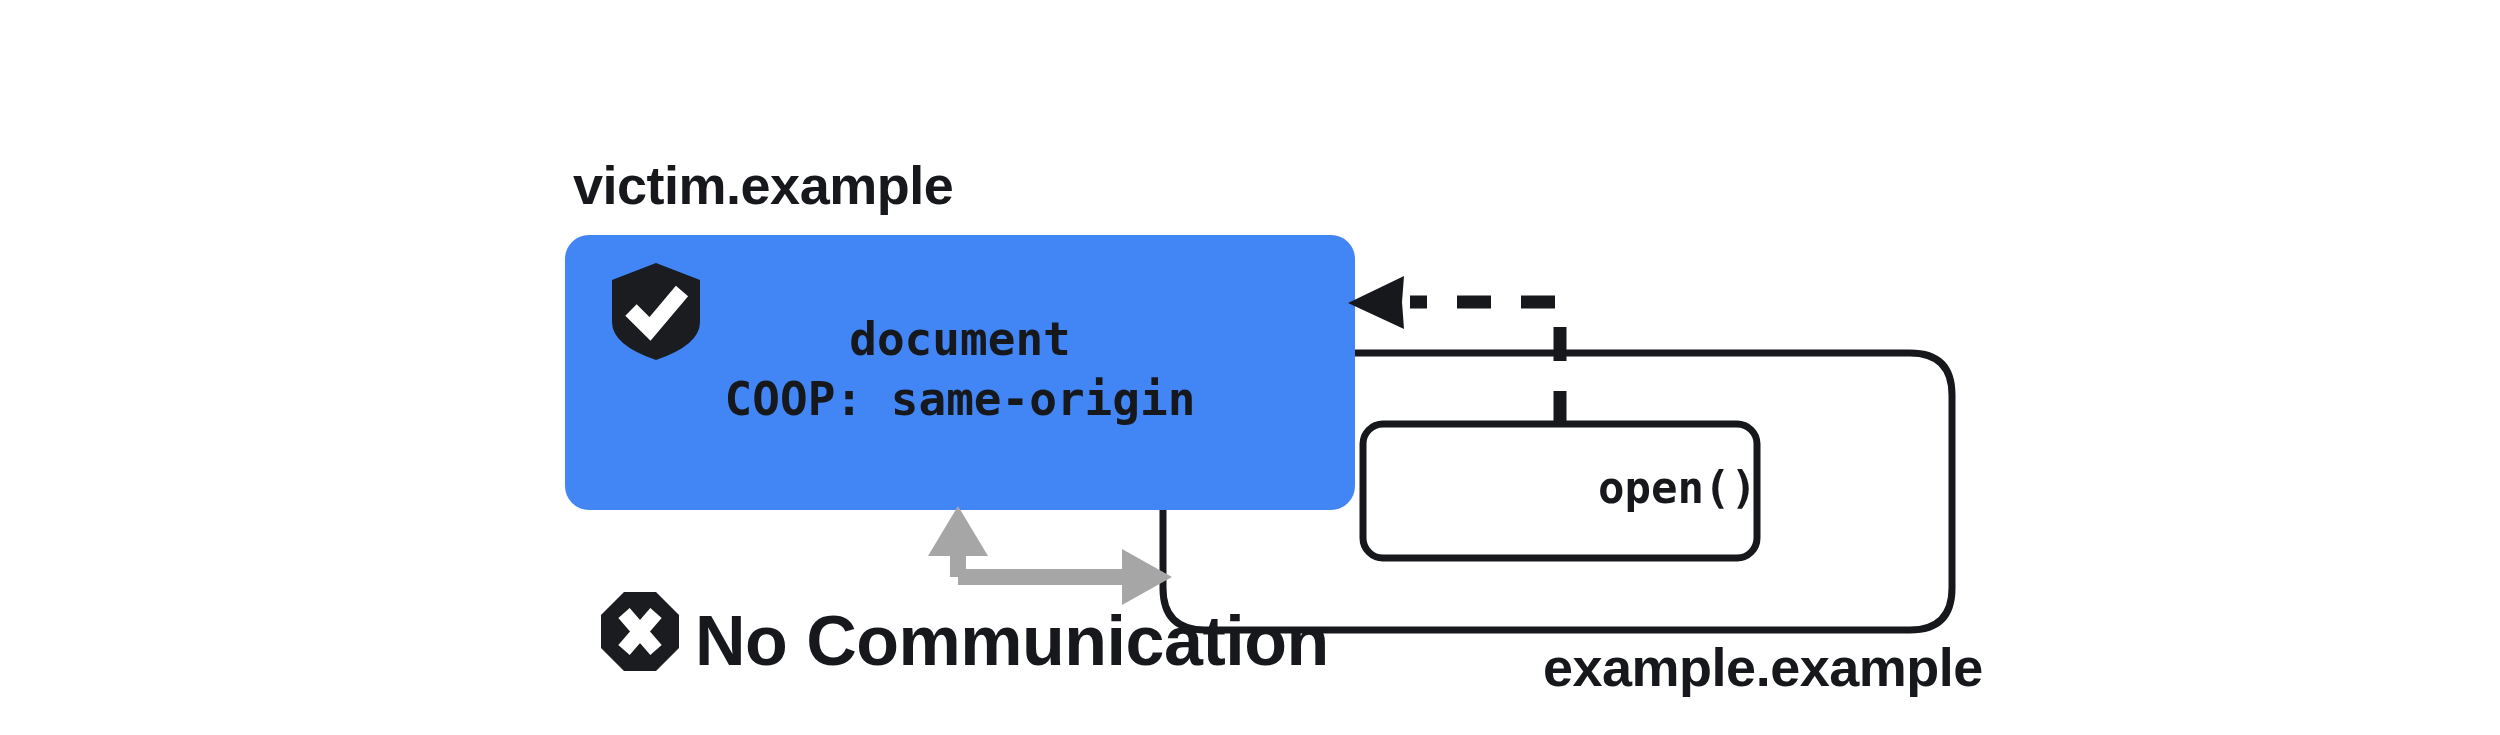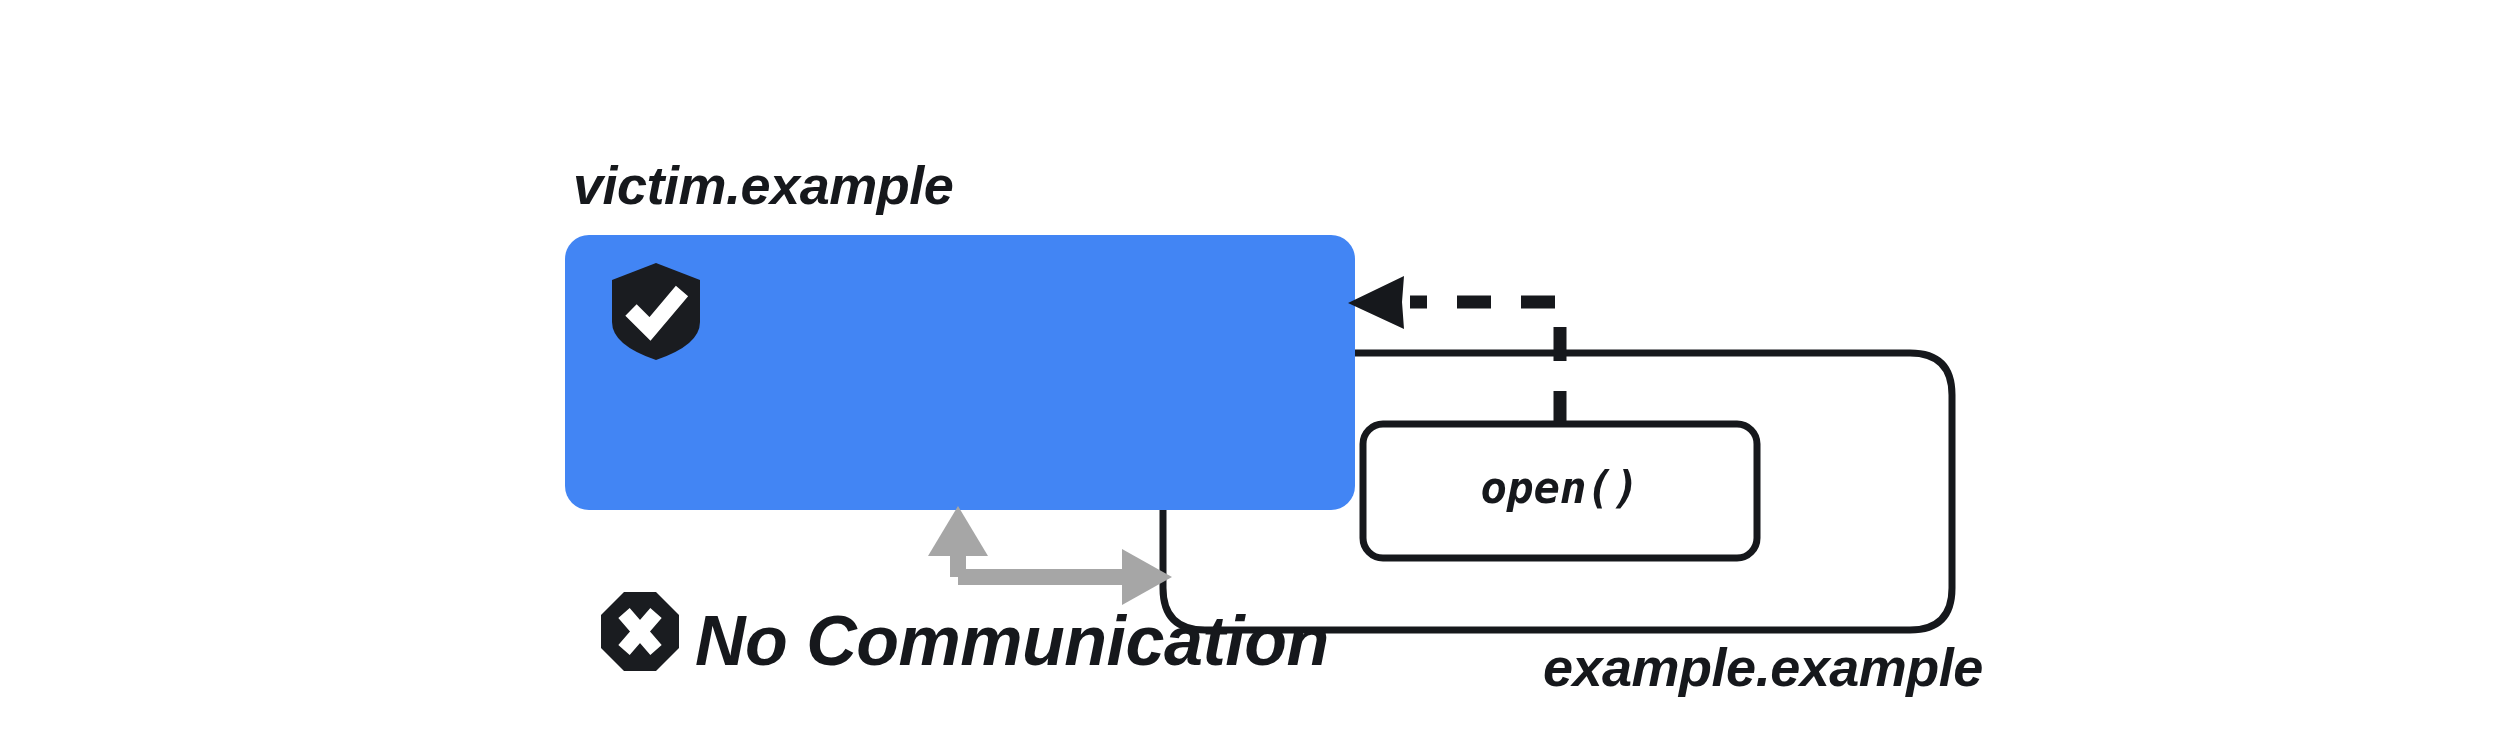--- a/index.html
+++ b/index.html
@@ -10,21 +10,20 @@
   }
   body {
     font-family: "Liberation Sans", sans-serif;
   }
   #stage {
     position: relative;
     width: 2500px;
     height: 735px;
     background: #ffffff;
     overflow: hidden;
-    font-style: italic;
   }
   #diagram-svg {
     position: absolute;
     left: 0;
     top: 0;
     width: 2500px;
     height: 735px;
   }
   .lbl {
     position: absolute;
@@ -63,21 +62,21 @@
   #victim-code .code-line {
     display: block;
     white-space: pre;
   }
   
   #open-label {
     position: absolute;
     left: 1363px;
     top: 466px;
     width: 394px;
-    text-align: center;
+    text-align: right;
     color: #16181c;
     font-family: "DejaVu Sans Mono", monospace;
     font-weight: bold;
     font-size: 44px;
     line-height: 1;
     white-space: pre;
   }
   
   #nocomm-label {
     left: 695px;
@@ -130,20 +129,22 @@
 
     <g>
       <path d="M 624 592 L 656 592 L 679 615 L 679 648 L 656 671 L 624 671 L 601 648 L 601 615 Z" fill="#1a1c20"></path>
       <path d="M 624 613 L 656 650 M 656 613 L 624 650" fill="none" stroke="#ffffff" stroke-width="15" stroke-linecap="butt"></path>
     </g>
   </svg>
 
   <div class="lbl" id="victim-label">victim.example</div>
 
   <div id="victim-code">
+    <span class="code-line">document</span>
+    <span class="code-line">COOP: same-origin</span>
   </div>
 
   <div id="open-label">open()</div>
 
   <div class="lbl" id="nocomm-label">No Communication</div>
 
   <div class="lbl" id="attacker-label">example.example</div>
 
 </div>
 

